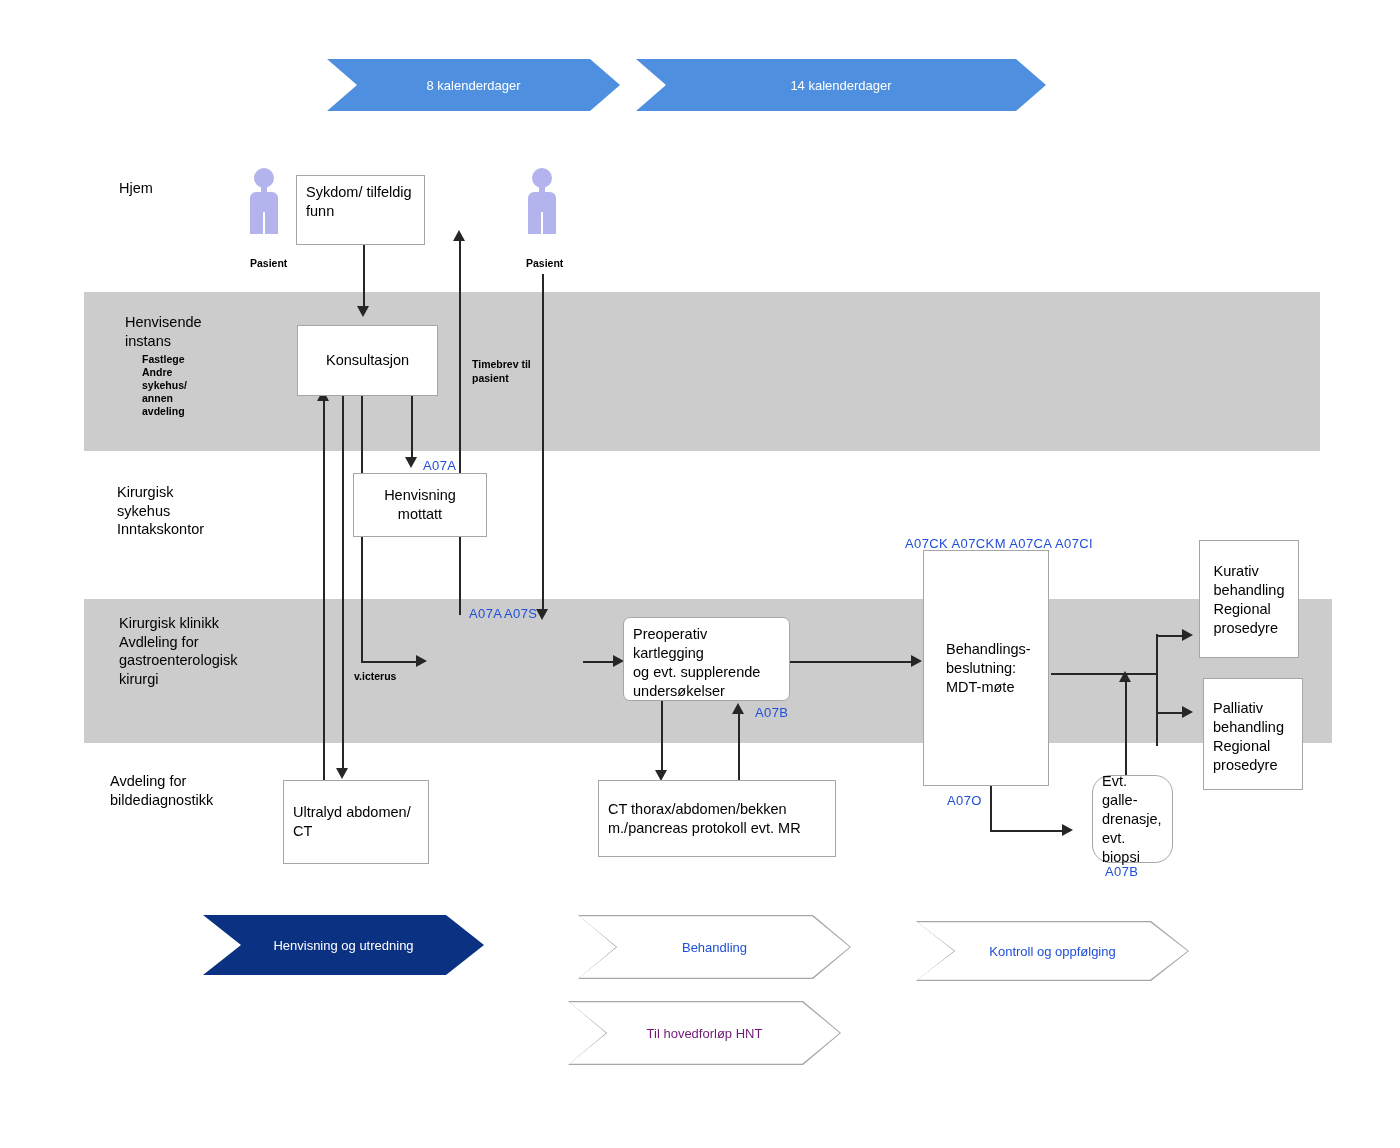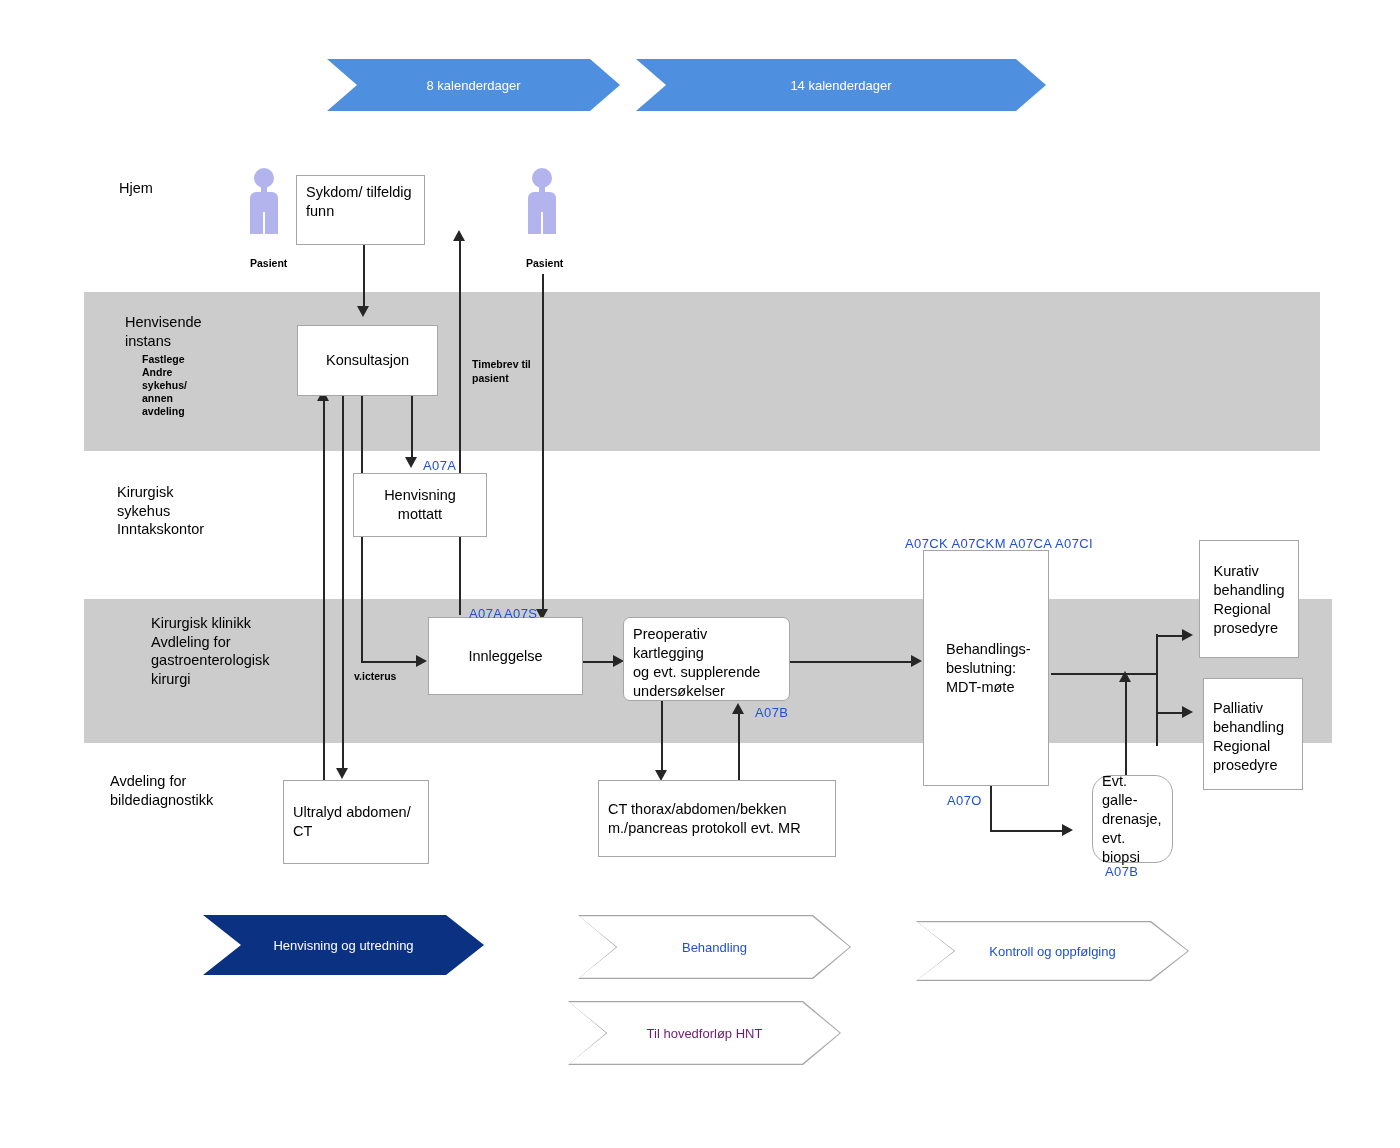--- a/index.html
+++ b/index.html
@@ -75,21 +75,21 @@
   <div class="lane-sub" style="left:142px;top:353px;">Fastlege
 Andre
 sykehus/
 annen
 avdeling</div>
 
   <div class="lane-label" style="left:117px;top:483px;">Kirurgisk
 sykehus
 Inntakskontor</div>
 
-  <div class="lane-label" style="left:119px;top:614px;margin-left:32px;">Kirurgisk klinikk
+  <div class="lane-label" style="left:119px;top:614px;">Kirurgisk klinikk
 Avdleling for
 gastroenterologisk
 kirurgi</div>
 
   <div class="lane-label" style="left:110px;top:772px;">Avdeling for
 bildediagnostikk</div>
 
   <div class="person" style="left:246px;top:168px;width:36px;height:68px;">
     <div class="head"></div>
     <div class="neck"></div>
@@ -169,23 +169,20 @@
 
   <div class="box mid" style="left:297px;top:325px;width:141px;height:71px;">
     <span style="width:100%;text-align:center;">Konsultasjon</span>
   </div>
 
   <div class="box mid" style="left:353px;top:473px;width:134px;height:64px;">
     <span style="width:100%;text-align:center;">Henvisning mottatt</span>
   </div>
   <div class="code" style="left:423px;top:458px;">A07A</div>
 
-  <div class="box mid" style="left:428px;top:617px;width:155px;height:78px;">
-    <span style="width:100%;text-align:center;">Innleggelse</span>
-  </div>
   <div class="code" style="left:469px;top:606px;">A07A</div>
   <div class="code" style="left:504px;top:606px;">A07S</div>
 
   <div class="box top" style="left:623px;top:617px;width:167px;height:84px;border-radius:7px;">
     <span>Preoperativ kartlegging
 og evt. supplerende
 undersøkelser</span>
   </div>
   <div class="code" style="left:755px;top:705px;">A07B</div>
 

